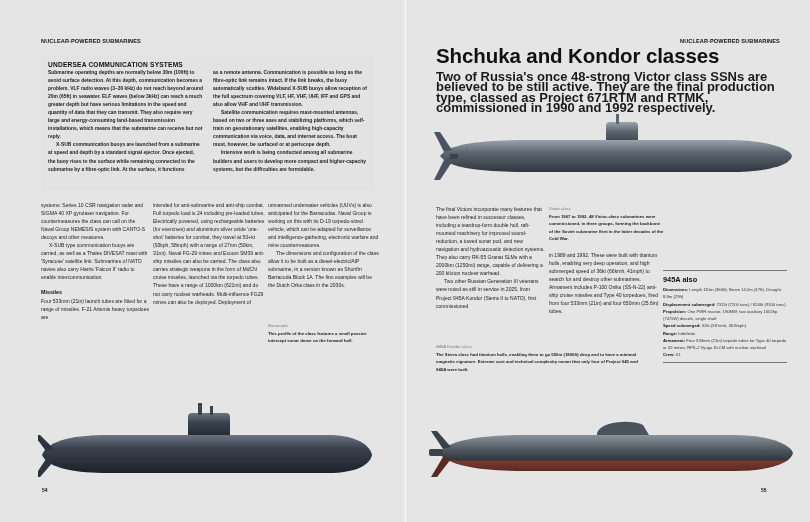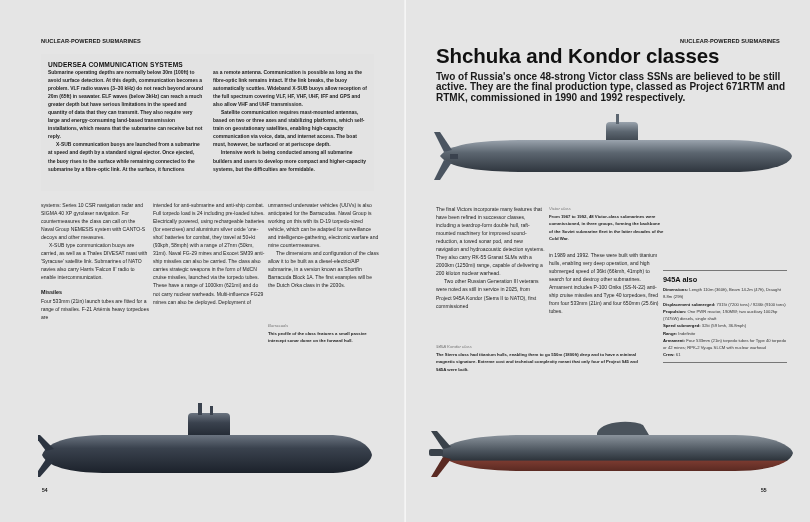--- a/index.html
+++ b/index.html
@@ -27,21 +27,21 @@
   .bodycol .subhead { font-weight: bold; font-size: 5.4px; margin-top: 7px; color: #111; }
 
   .caption { position: absolute; font-size: 4.3px; line-height: 7.2px; font-weight: bold; color: #222; }
   .caption .cap-title { font-style: italic; font-weight: normal; color: #777; display: block; margin-bottom: 1px; }
 
   
   .sub { position: absolute; }
 
   
   .title { position: absolute; left: 436px; top: 44px; font-size: 20.5px; font-weight: bold; color: #111; letter-spacing: -0.1px; }
-  .standfirst { position: absolute; left: 436px; top: 72px; width: 352px; font-size: 10px; line-height: 10.3px; font-weight: bold; color: #1a1a1a; }
+  .standfirst { position: absolute; left: 436px; top: 72px; width: 352px; font-size: 13px; line-height: 10.3px; font-weight: bold; color: #1a1a1a; }
 
   
   .specbox { position: absolute; left: 663px; top: 270px; width: 124px; border-top: 1.2px solid #777; border-bottom: 1.2px solid #777; padding: 4px 0 3px 0; }
   .specbox h4 { font-size: 7.4px; font-weight: bold; margin-bottom: 2px; color: #111; }
   .specbox .row { font-size: 4.2px; line-height: 7.25px; color: #333; }
   .specbox .row b { color: #111; }
 
   .folio { position: absolute; top: 487px; font-size: 5px; font-weight: bold; color: #111; }
   .folio.left { left: 42px; }
   .folio.right { left: 761px; }

